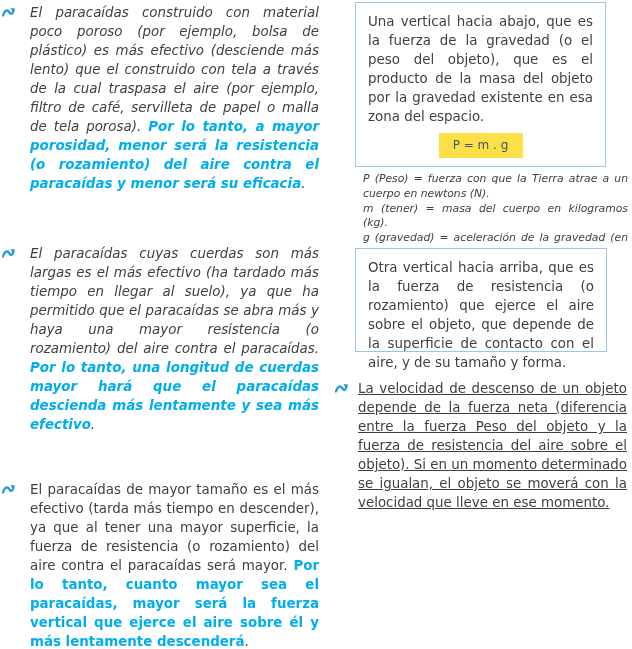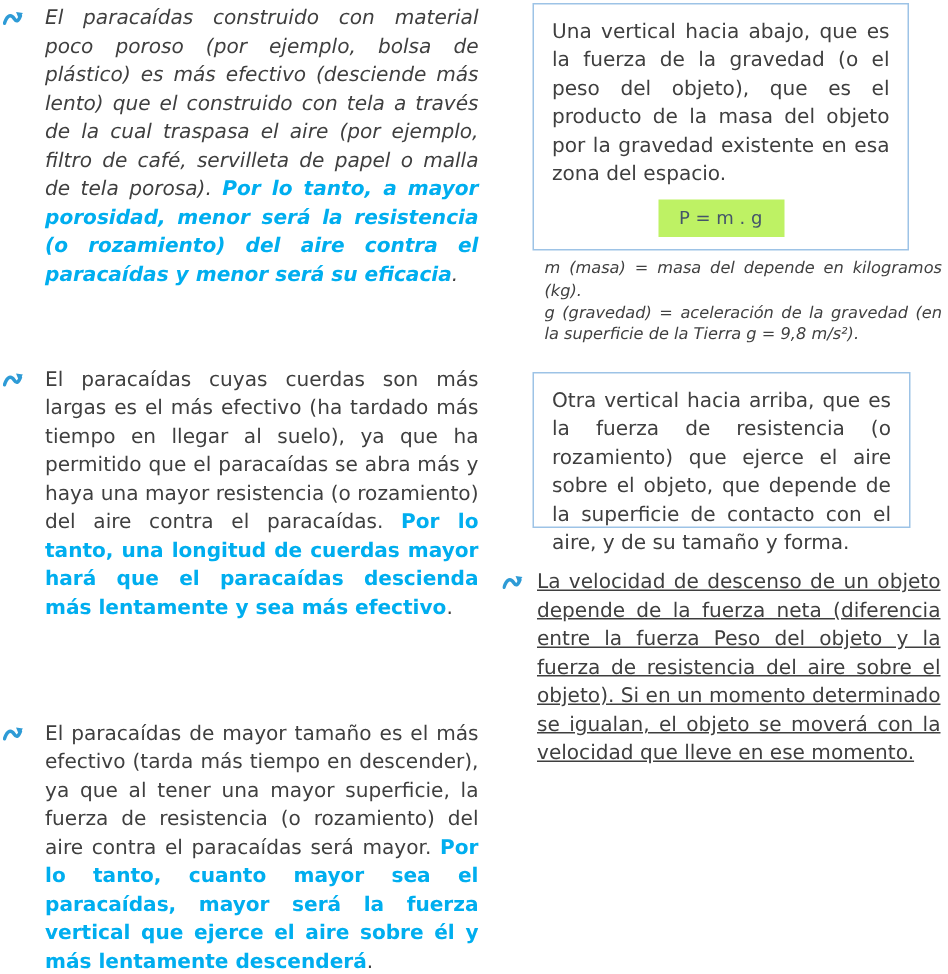--- a/index.html
+++ b/index.html
@@ -14,40 +14,40 @@
   .bullet-para{position:absolute;}
   .bullet-icon{position:absolute;left:0;top:3px;width:14px;height:12px;}
   .bullet-text{
     margin-left:28px;
     text-align:justify;
     font-size:13.4px;
     line-height:19px;
   }
   .hl{color:#00aeef;font-weight:bold;}
   .left-1{left:2px;top:3px;width:317px;font-style:italic;}
-  .left-2{left:2px;top:244px;width:317px;}
+  .left-2{left:2px;top:244px;width:317px;font-style:italic;}
   .left-3{left:2px;top:480px;width:317px;}
   .right-4{left:335px;top:379px;width:297px;text-decoration:underline;}
   .right-4 .bullet-text{margin-left:23px;width:269px;}
   .info-box{
     position:absolute;
     box-sizing:border-box;
     border:1px solid #9dc3e6;
     background:#ffffff;
     padding:9px 12px 8px 12px;
     text-align:justify;
     font-size:13.4px;
     line-height:19px;
   }
   .box-1{left:355px;top:2px;width:251px;height:165px;}
   .box-2{left:355px;top:248px;width:252px;height:104px;}
   .formula-chip{
     width:84px;height:25px;
     margin:7px auto 0 auto;
-    background:#bef264;
+    background:#fde047;
     color:#44546a;
     font-size:12px;
     line-height:25px;
     text-align:center;
   }
   .footnote{
     position:absolute;
     left:363px;top:172px;width:265px;
     font-size:10.8px;
     font-style:italic;
@@ -85,21 +85,22 @@
     </svg>
     <div class="bullet-text"><span>El paracaídas de mayor tamaño es el más efectivo (tarda más tiempo en descender), ya que al tener una mayor superficie, la fuerza de resistencia (o rozamiento) del aire contra el paracaídas será mayor. </span><span class="hl">Por lo tanto, cuanto mayor sea el paracaídas, mayor será la fuerza vertical que ejerce el aire sobre él y más lentamente descenderá</span><span>.</span></div>
   </div>
 
   <div class="info-box box-1">
     <span>Una vertical hacia abajo, que es la fuerza de la gravedad (o el peso del objeto), que es el producto de la masa del objeto por la gravedad existente en esa zona del espacio.</span>
     <div class="formula-chip">P = m . g</div>
   </div>
 
   <div class="footnote">
-    <p class="para-block">m (masa) = masa del depende en kilogramos (kg).</p>
+    <p class="para-block">P (Peso) = fuerza con que la Tierra atrae a un cuerpo en newtons (N).</p>
+    <p class="para-block">m (tener) = masa del cuerpo en kilogramos (kg).</p>
     <p class="para-block">g (gravedad) = aceleración de la gravedad (en la superficie de la Tierra g = 9,8 m/s²).</p>
   </div>
 
   <div class="info-box box-2">
     <span>Otra vertical hacia arriba, que es la fuerza de resistencia (o rozamiento) que ejerce el aire sobre el objeto, que depende de la superficie de contacto con el aire, y de su tamaño y forma.</span>
   </div>
 
   <div class="bullet-para right-4">
     <svg class="bullet-icon" viewBox="0 0 14 12">
       <path d="M1 9.5 C3 3.5, 5.5 3.5, 7.5 6.5 C9 8.8, 10.3 8.2, 11.6 4.6" fill="none" stroke="#2e9bd6" stroke-width="2.3" stroke-linecap="round"></path>

